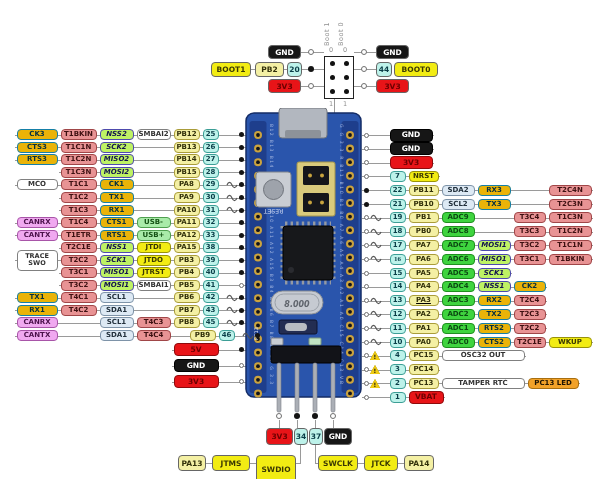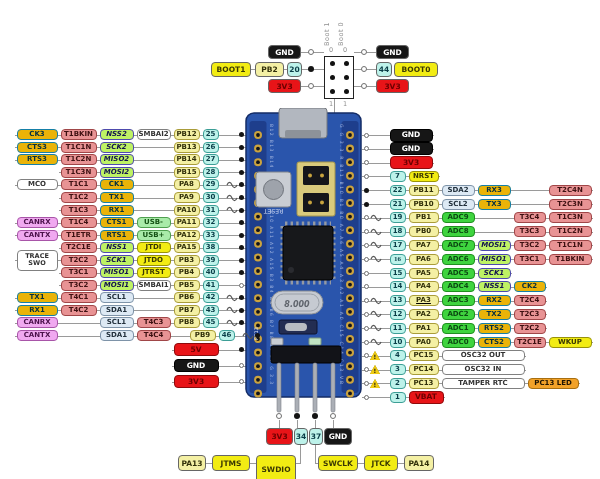--- a/index.html
+++ b/index.html
@@ -858,23 +858,20 @@
       <div class="rrow">
         <div class="slot line mslot right" style="width: 26px;">
           <span class="circm"></span>
           <span class="warnico"></span>
         </div>
         <div class="slot line" style="width: 19px;">
           <div class="box num">3</div>
         </div>
         <div class="slot line" style="width: 33px;">
           <div class="box pale">PC14</div>
-        </div>
-        <div class="slot line" style="width: 86px;">
-          <div class="box plain">OSC32 IN</div>
         </div>
       </div>
       <div class="rrow">
         <div class="slot line mslot right" style="width: 26px;">
           <span class="circm"></span>
           <span class="warnico"></span>
         </div>
         <div class="slot line" style="width: 19px;">
           <div class="box num">2</div>
         </div>

